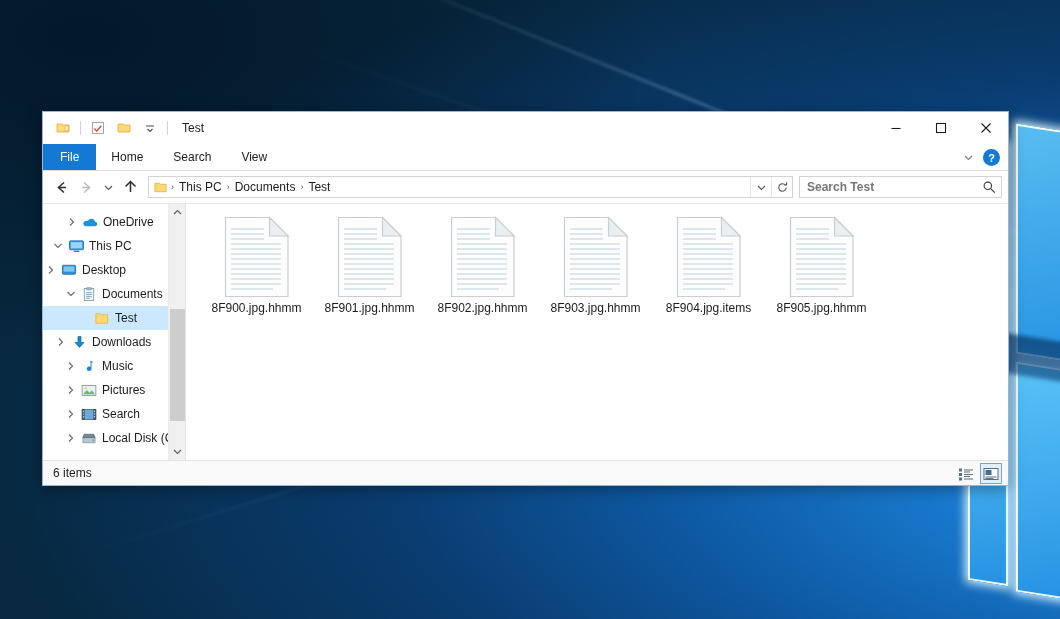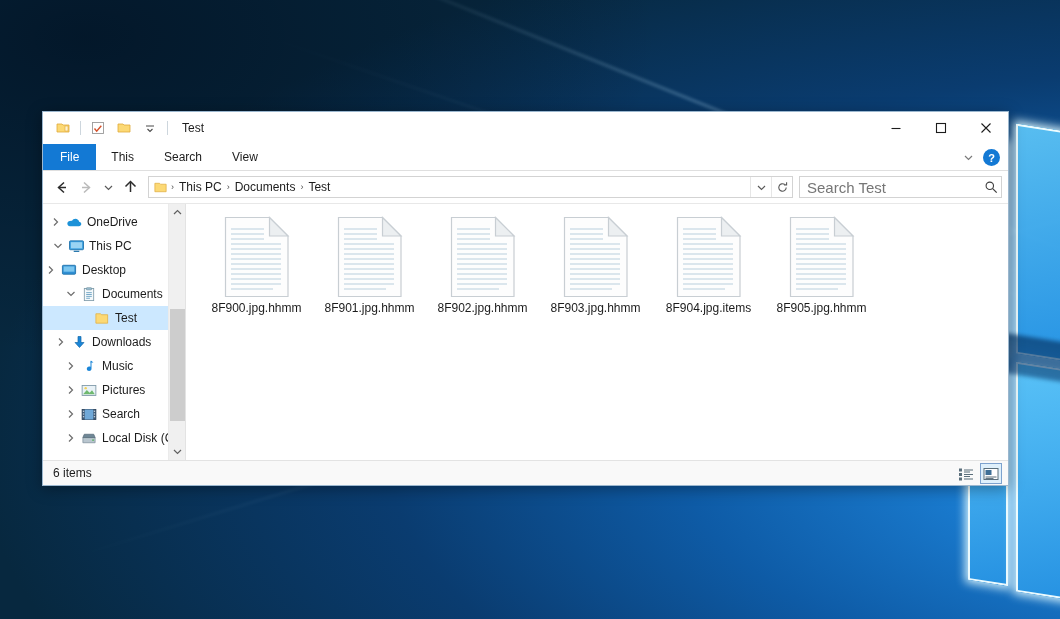--- a/index.html
+++ b/index.html
@@ -121,21 +121,21 @@
   .addr-btn {
     width: 21px; height: 20px; display: flex; align-items: center; justify-content: center;
     border-left: 1px solid #e6e6e6;
   }
   .searchbox {
     width: 203px; height: 22px; border: 1px solid #d3d3d3; margin-left: 5px;
     display: flex; align-items: center; background: #fff; flex: 0 0 203px;
   }
   .searchbox input {
     border: 0; outline: 0; flex: 1 1 auto; font-family: "Liberation Sans", sans-serif;
-    font-size: 15px; color: #8b5cf6; padding-left: 7px; background: transparent; min-width: 0;
+    font-size: 12px; color: #8b5cf6; padding-left: 7px; background: transparent; min-width: 0; font-weight: bold;
   }
   .searchbox input::placeholder { color: #767676; }
   .search-ico { width: 24px; display: flex; align-items: center; justify-content: center; }
 
   
   .wbody { flex: 1 1 auto; display: flex; min-height: 0; border-top: 1px solid #e8e8e8; }
 
   .sidebar {
     width: 142px; flex: 0 0 142px; background: #ffffff; padding-top: 6px;
     position: relative; overflow: hidden;
@@ -260,21 +260,21 @@
       <div class="wc close">
         <svg width="12" height="12" viewBox="0 0 12 12">
             <path d="M1.5 1.5l9 9M10.5 1.5l-9 9" stroke="#1c1c1c" stroke-width="1.1" fill="none"></path>
           </svg>
       </div>
     </div>
   </div>
 
   <div class="ribbon">
     <div class="rtab file">File</div>
-    <div class="rtab">This</div>
+    <div class="rtab">Home</div>
     <div class="rtab">Search</div>
     <div class="rtab">View</div>
     <div class="ribbon-right">
       <div class="chev-collapse">
         <svg width="11" height="11" viewBox="0 0 11 11">
             <path d="M2 4l3.5 3.5L9 4" fill="none" stroke="#7a7a7a" stroke-width="1.2"></path>
           </svg>
       </div>
       <div class="help-btn">?</div>
     </div>
@@ -339,21 +339,21 @@
           <path d="M8.7 8.7l4 4" stroke="#3d3d3d" stroke-width="1.2" fill="none"></path>
         </svg>
       </div>
     </div>
   </div>
 
   <div class="wbody">
 
     <div class="sidebar">
 
-      <div class="tree-row" style="padding-left:5px">
+      <div class="tree-row" style="padding-left:21px">
         <span class="tw">
           <svg width="8" height="10" viewBox="0 0 8 10">
               <path d="M2 1.5L5.5 5 2 8.5" fill="none" stroke="#6d6d6d" stroke-width="1.2"></path>
             </svg>
         </span>
         <span class="tree-ico">
           <svg width="17" height="14" viewBox="0 0 18 14">
             <path d="M4.2 11.6h9.4c1.5 0 2.6-1.1 2.6-2.4 0-1.3-1-2.3-2.3-2.4-.3-1.9-1.9-3.3-3.9-3.3-1.6 0-3 .9-3.6 2.3-.2 0-.3-.1-.5-.1C2.8 5.7 1.4 7 1.4 8.7c0 1.6 1.3 2.9 2.8 2.9z" fill="#1d92d8"></path>
           </svg>
         </span>

